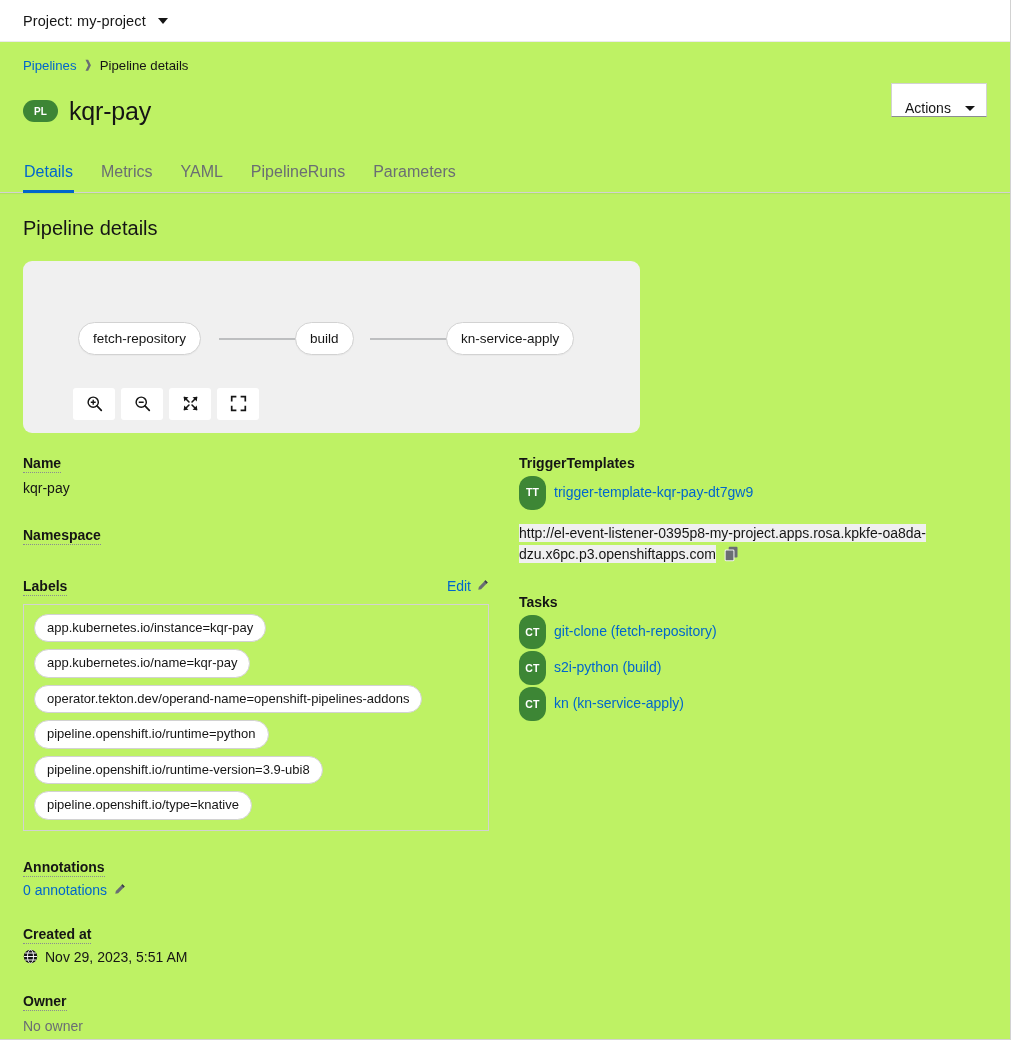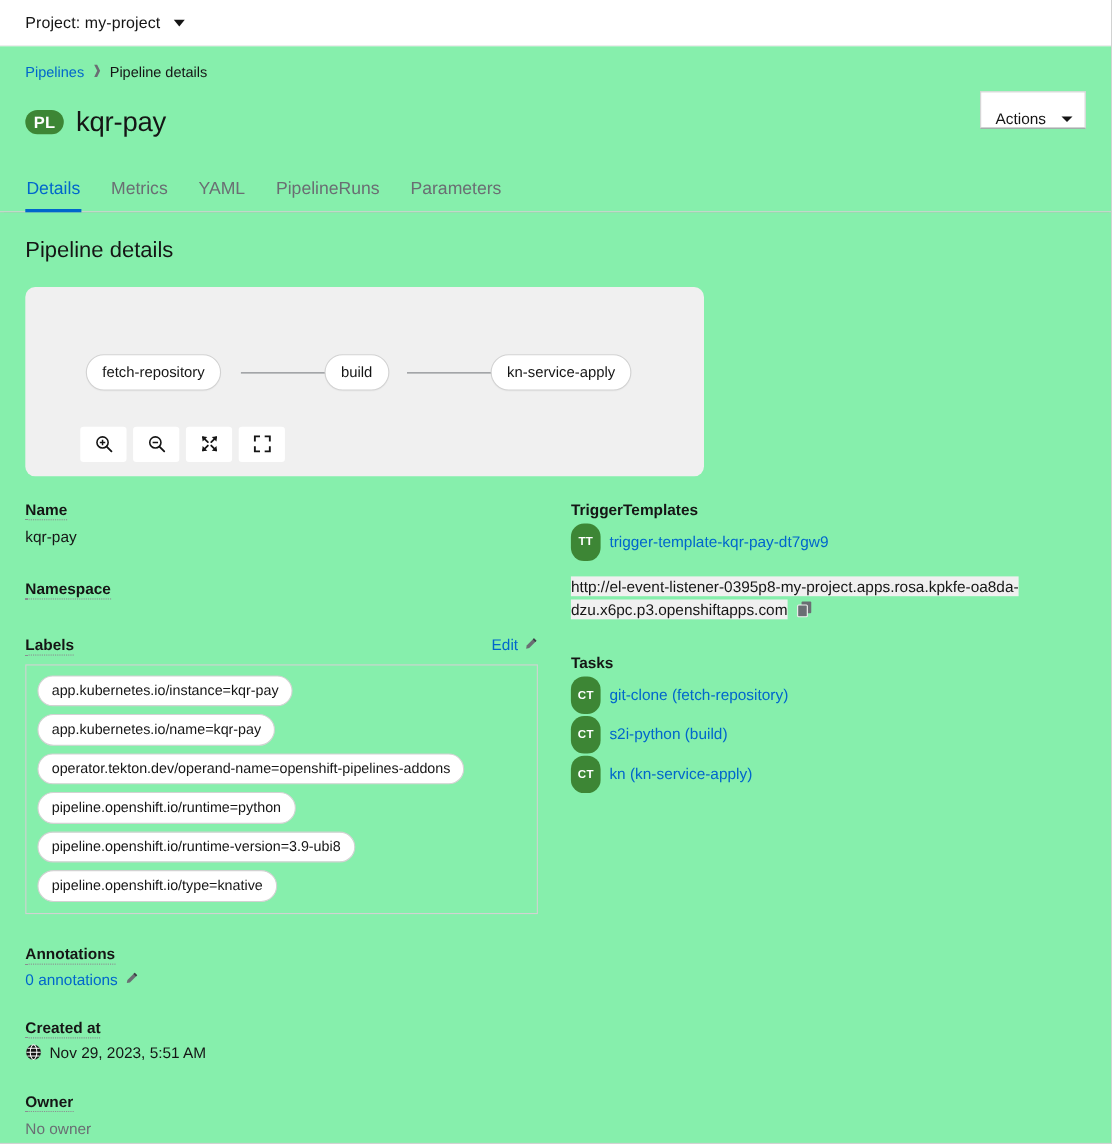--- a/index.html
+++ b/index.html
@@ -12,21 +12,21 @@
     font-family: "Liberation Sans", sans-serif;
     color: #151515;
     font-size: 14px;
     overflow: hidden;
     position: relative;
   }
   .page-frame {
     width: 1011px; height: 1040px;
     border-right: 1px solid #d2d2d2;
     border-bottom: 1px solid #d2d2d2;
-    background: #86efac;
+    background: #bef264;
     position: relative;
     overflow: hidden;
   }
 
   
   .project-bar {
     height: 42px;
     border-bottom: 1px solid #ebebeb;
     display: flex; align-items: center;
     padding-left: 23px;
@@ -71,21 +71,21 @@
     border-radius: 20px;
     color: #fff;
     font-weight: 700;
     display: inline-flex; align-items: center; justify-content: center;
     flex: none;
     letter-spacing: .2px;
   }
   .badge-pl {
     background: #3d8635;
     width: 35px; height: 22px;
-    font-size: 15px;
+    font-size: 10px;
   }
   .page-title {
     font-size: 25px; font-weight: 400; color: #151515;
     letter-spacing: -.2px;
   }
   .actions-btn {
     position: absolute; right: 23px; top: 41px;
     width: 96px; height: 34px;
     background: #fff;
     border: 1px solid #d2d2d2;

